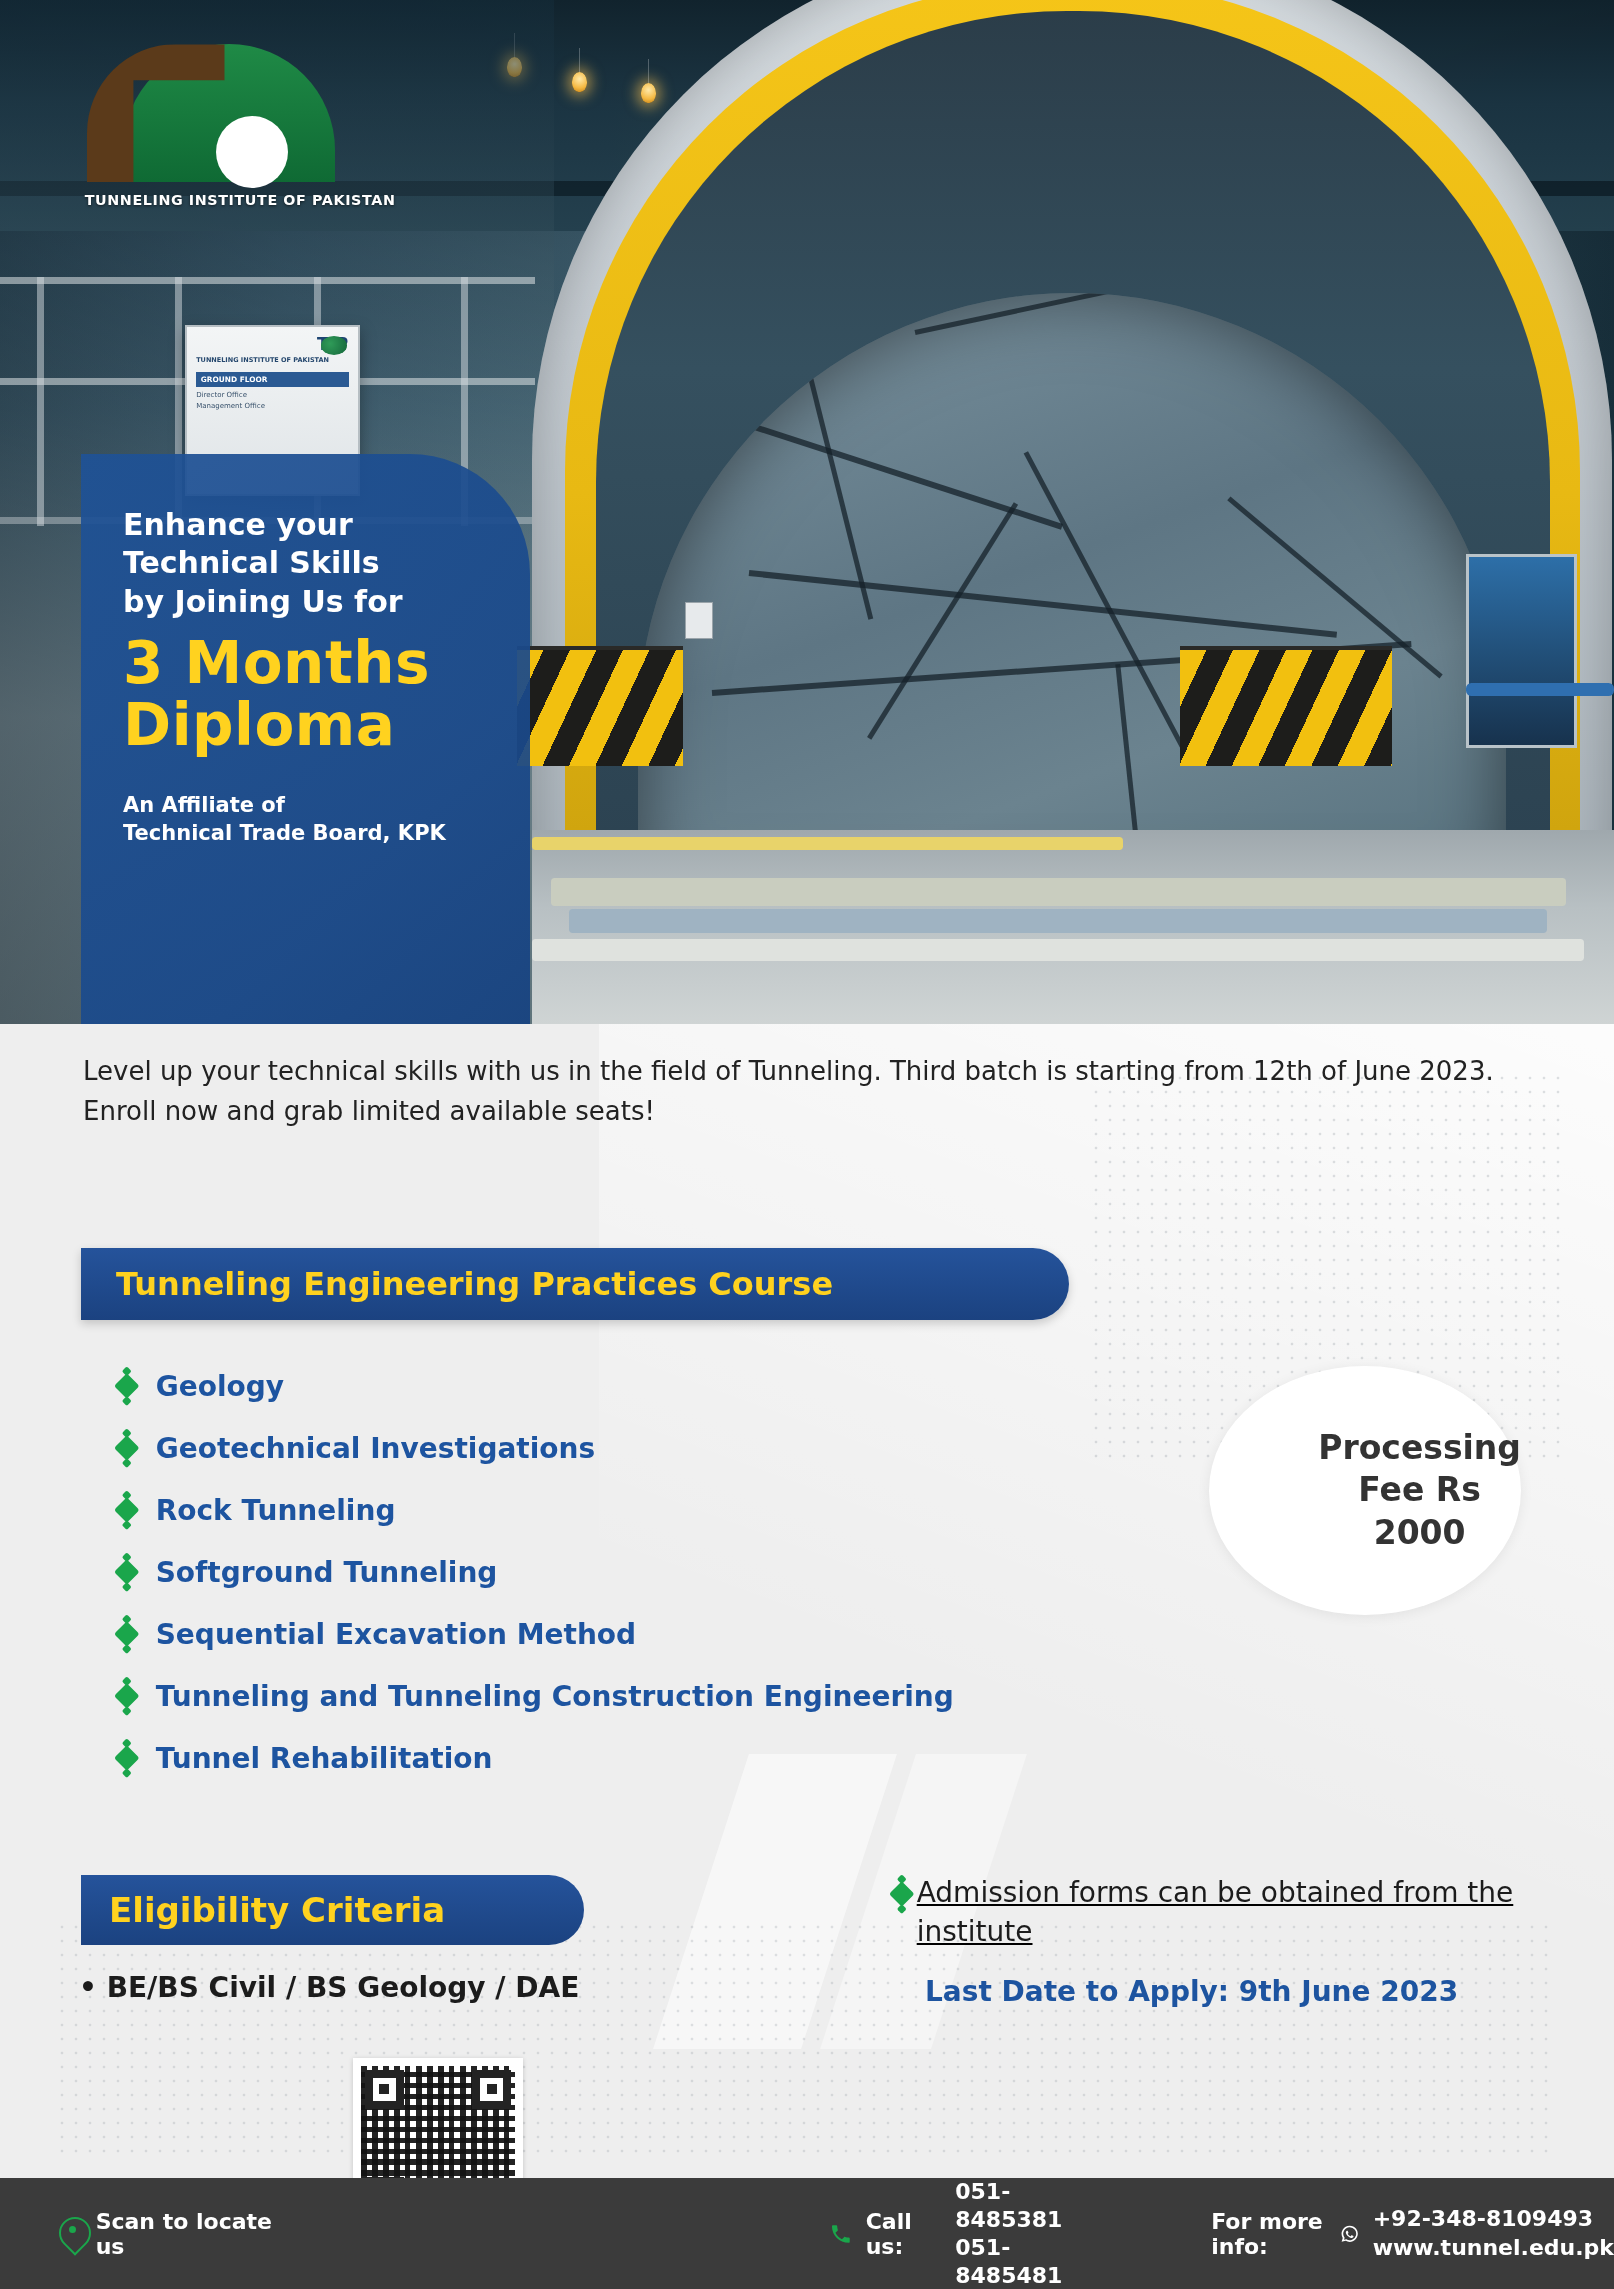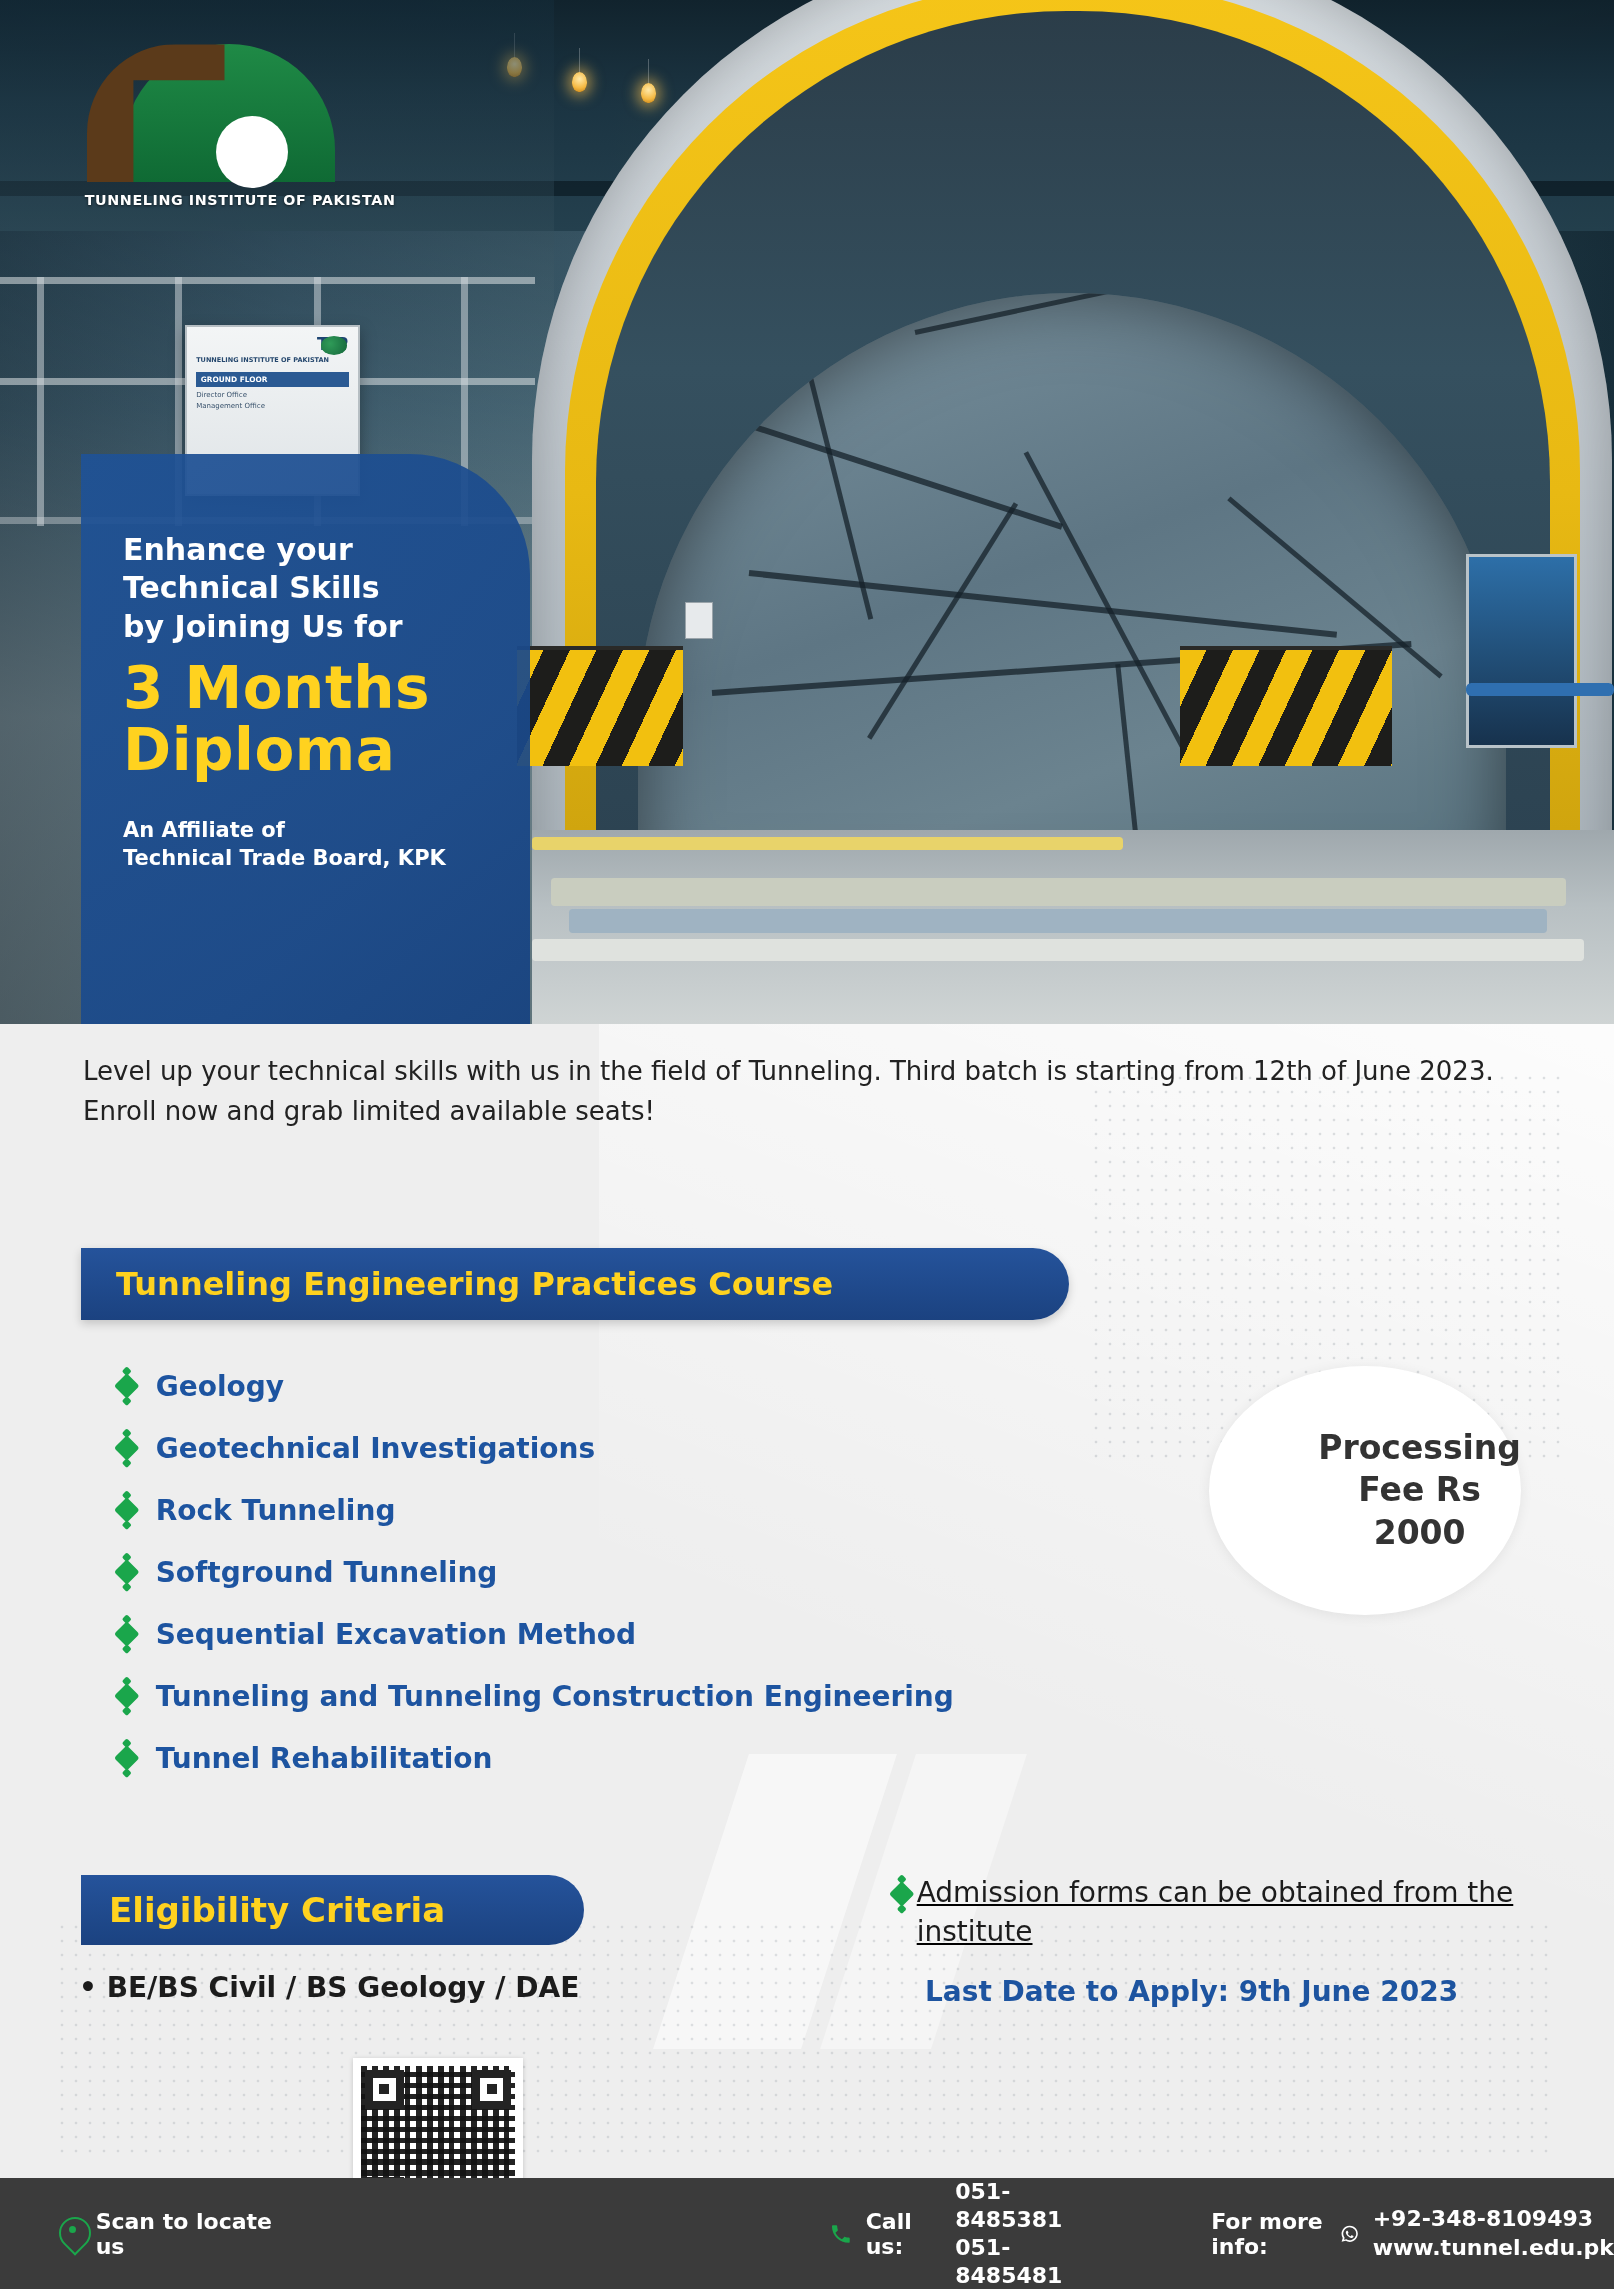--- a/index.html
+++ b/index.html
@@ -163,21 +163,21 @@
     color: #ffffff; font-size: 14.3px; font-weight: bold; letter-spacing: 0.6px;
     text-shadow: 0 0.9px 2.8px rgba(0,0,0,.6);
     white-space: nowrap;
   }
 
   
   .blue-panel {
     position: absolute; left: 81px; top: 454px; width: 449px; height: 712px;
     background: linear-gradient(135deg, rgba(31,82,150,.93) 0%, rgba(26,73,138,.93) 60%, rgba(22,64,124,.95) 100%);
     border-radius: 0 120px 0 0;
-    padding: 77px 42px 0 42px;
+    padding: 52px 42px 0 42px;
     color: #ffffff;
   }
   .bp-line { font-size: 30px; font-weight: bold; line-height: 1.28; }
   .bp-big {
     margin-top: 12px;
     font-size: 58px; font-weight: bold; color: #ffd21f; line-height: 1.06;
     letter-spacing: 0.5px;
   }
   .bp-aff {
     margin-top: 35px;

